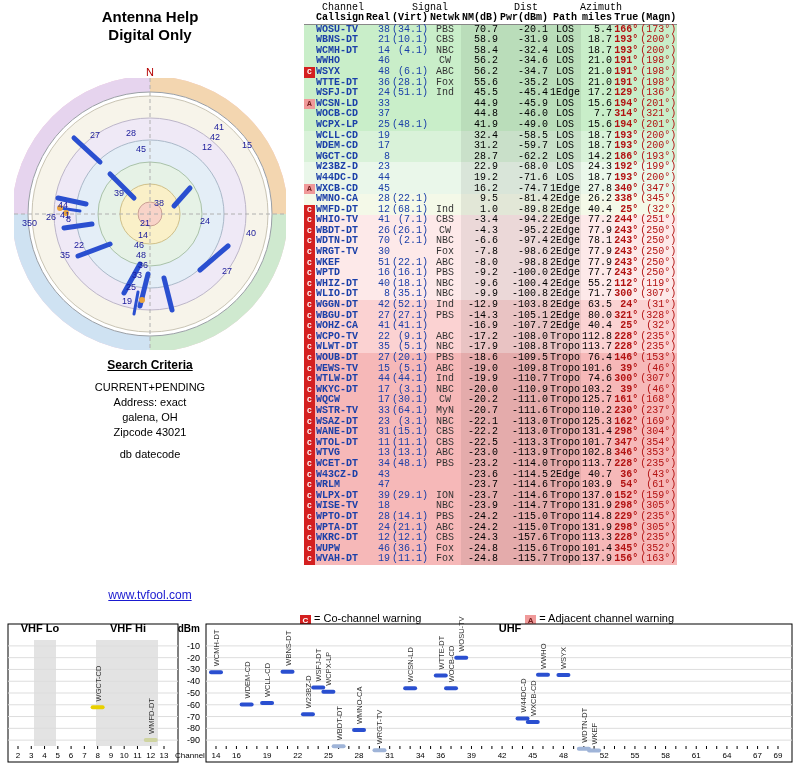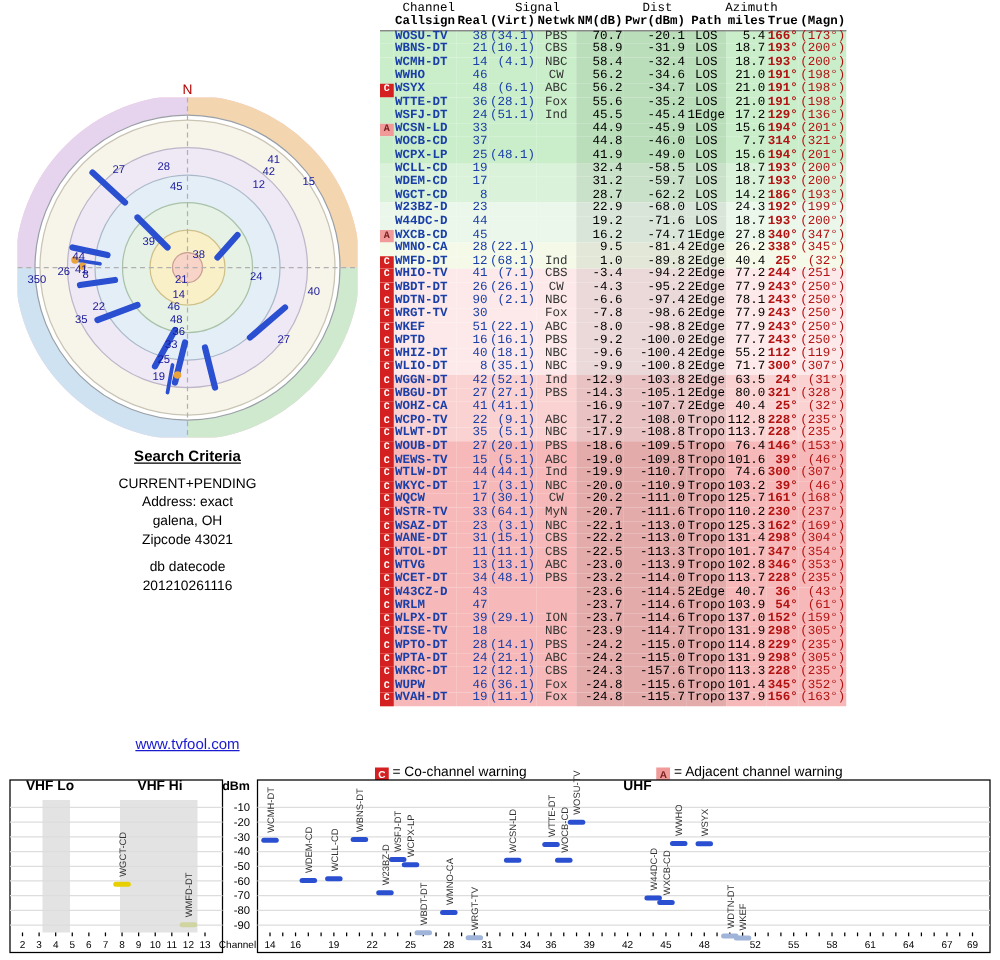--- a/index.html
+++ b/index.html
@@ -38,20 +38,24 @@
   #legend .box{display:inline-block;width:11px;height:11px;vertical-align:-1px;text-align:center;line-height:11px;font-size:8px;font-weight:bold;color:#fff;margin-right:3px;}
 
   
   #bottom{position:absolute;left:0;top:616px;width:800px;height:152px;}
   #bottom svg{display:block;}
 </style>
 </head>
 <body>
 
 <div id="left">
+  <div id="title">
+    <div>Antenna Help</div>
+    <div>Digital Only</div>
+  </div>
   <div id="nlabel">N</div>
 
   <div id="polar">
     <svg width="272" height="272" viewBox="0 0 272 272">
       <defs>
         <radialGradient id="g1" cx="50%" cy="50%" r="50%">
           <stop offset="0%" stop-color="#ffffff"></stop>
           <stop offset="55%" stop-color="#ffffff"></stop>
           <stop offset="100%" stop-color="#ffffff"></stop>
         </radialGradient>
@@ -131,21 +135,20 @@
 
   <div id="criteria">
     <div class="hdr">Search Criteria</div>
     <span class="sp"></span>
     <div>CURRENT+PENDING</div>
     <div>Address: exact</div>
     <div>galena, OH</div>
     <div>Zipcode 43021</div>
     <span class="sp"></span>
     <div>db datecode</div>
-    <div>201210261116</div>
   </div>
 
   <div id="site">
     <a href="#">www.tvfool.com</a>
   </div>
 </div>
 
 <div id="tablewrap">
   <div class="grphdr">   <span>Channel</span>&nbsp;&nbsp;&nbsp;&nbsp;&nbsp;&nbsp;&nbsp;&nbsp;<span>Signal</span>&nbsp;&nbsp;&nbsp;&nbsp;&nbsp;&nbsp;&nbsp;&nbsp;&nbsp;&nbsp;&nbsp;<span>Dist</span>&nbsp;&nbsp;&nbsp;&nbsp;&nbsp;&nbsp;&nbsp;<span>Azimuth</span></div>
   <table class="tv">
@@ -421,21 +424,21 @@
           <td class="num" style="background: rgba(0, 0, 0, 0.07); color: rgb(0, 0, 0);">-4.3</td>
           <td class="num" style="background: rgba(0, 0, 0, 0.07); color: rgb(0, 0, 0);">-95.2</td>
           <td class="ctr" style="background: rgba(0, 0, 0, 0.07); color: rgb(0, 0, 0);">2Edge</td>
           <td class="num" style="color: rgb(0, 0, 0);">77.9</td>
           <td class="num" style="color: rgb(178, 18, 18); font-weight: bold;">243°</td>
           <td class="num" style="color: rgb(178, 18, 18);">(250°)</td>
         </tr>
         <tr style="background: rgb(253, 233, 233);">
           <td class="warn wc" style="background: rgb(212, 32, 32); color: rgb(255, 255, 255);">C</td>
           <td class="cs" style="color: rgb(26, 63, 168);">WDTN-DT</td>
-          <td class="num" style="color: rgb(26, 63, 168);">90</td>
+          <td class="num" style="color: rgb(26, 63, 168);">70</td>
           <td class="num" style="color: rgb(26, 63, 168);"> (2.1)</td>
           <td class="ctr" style="color: rgb(51, 51, 51);">NBC</td>
           <td class="num" style="background: rgba(0, 0, 0, 0.07); color: rgb(0, 0, 0);">-6.6</td>
           <td class="num" style="background: rgba(0, 0, 0, 0.07); color: rgb(0, 0, 0);">-97.4</td>
           <td class="ctr" style="background: rgba(0, 0, 0, 0.07); color: rgb(0, 0, 0);">2Edge</td>
           <td class="num" style="color: rgb(0, 0, 0);">78.1</td>
           <td class="num" style="color: rgb(178, 18, 18); font-weight: bold;">243°</td>
           <td class="num" style="color: rgb(178, 18, 18);">(250°)</td>
         </tr>
         <tr style="background: rgb(253, 233, 233);">

